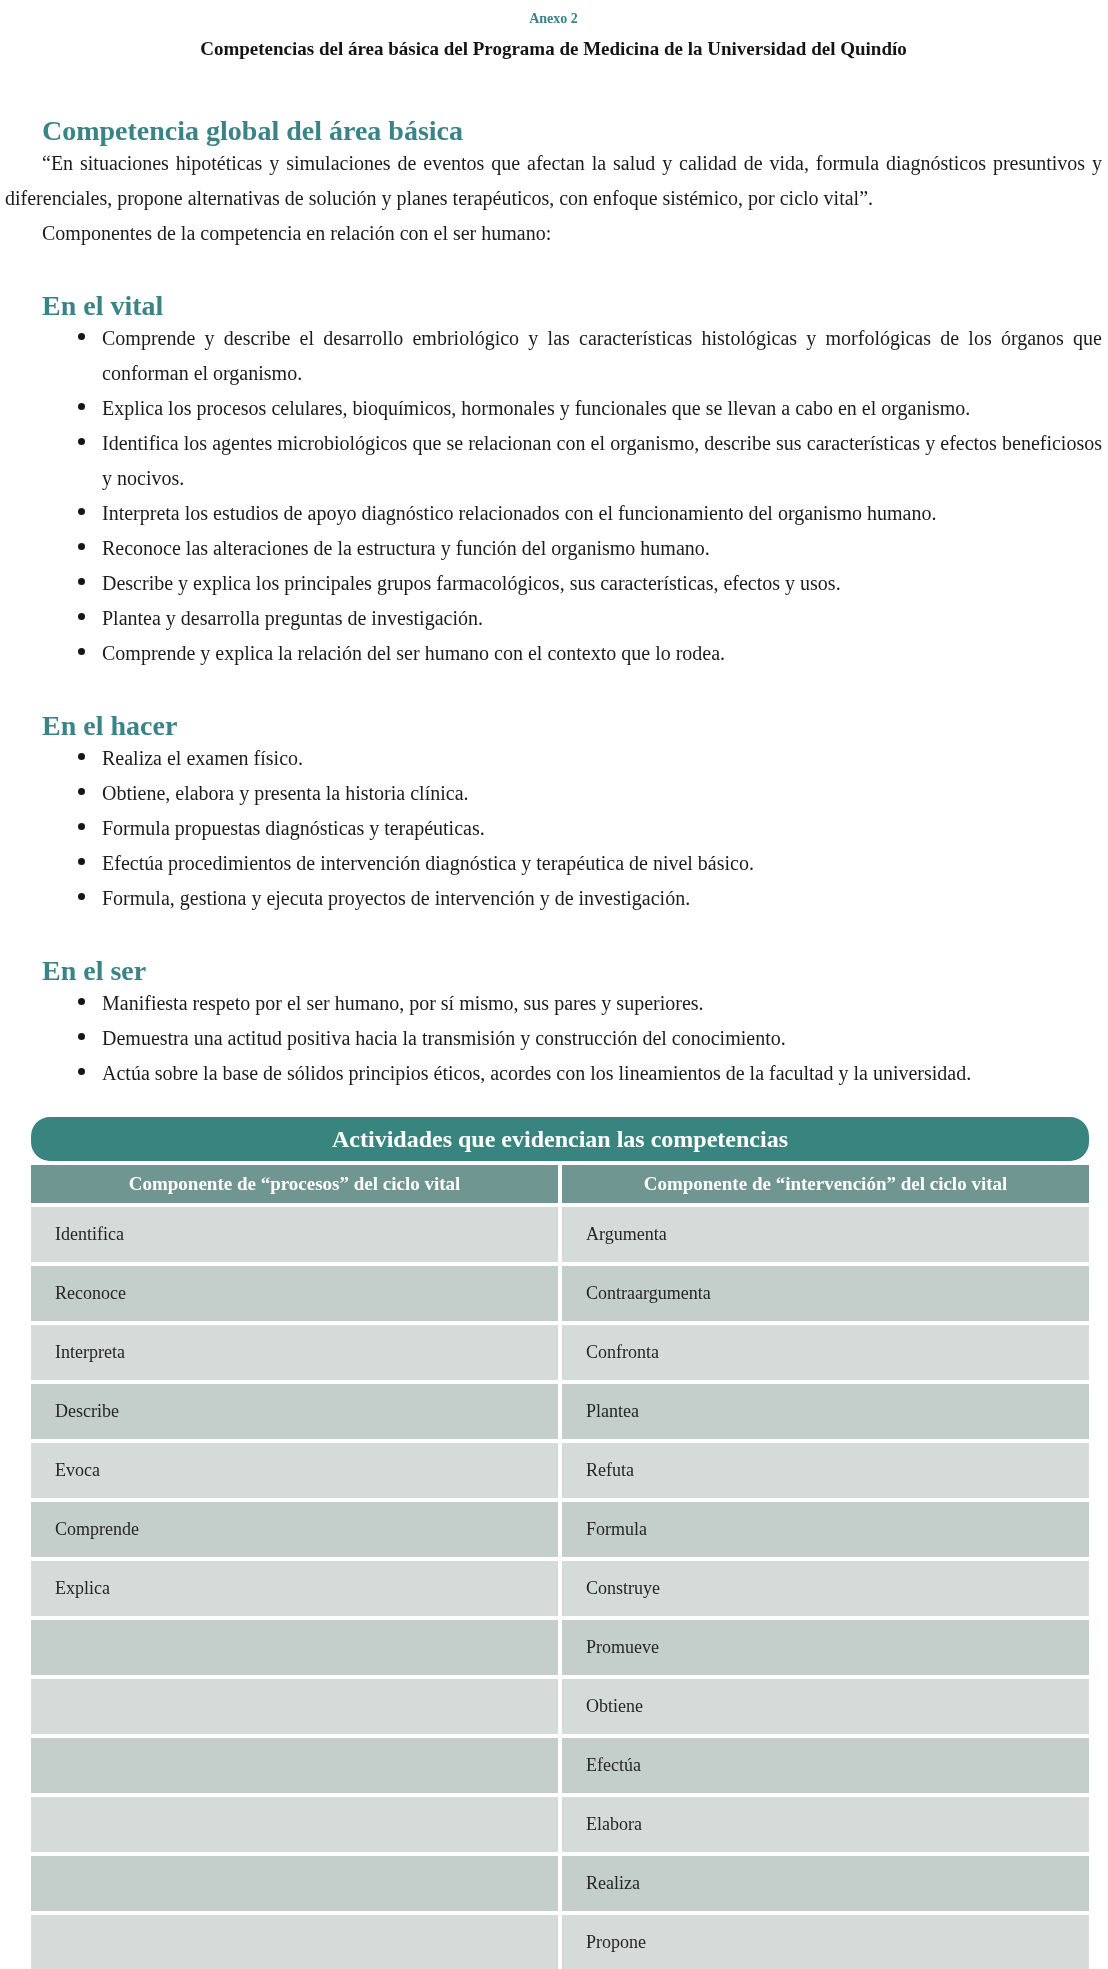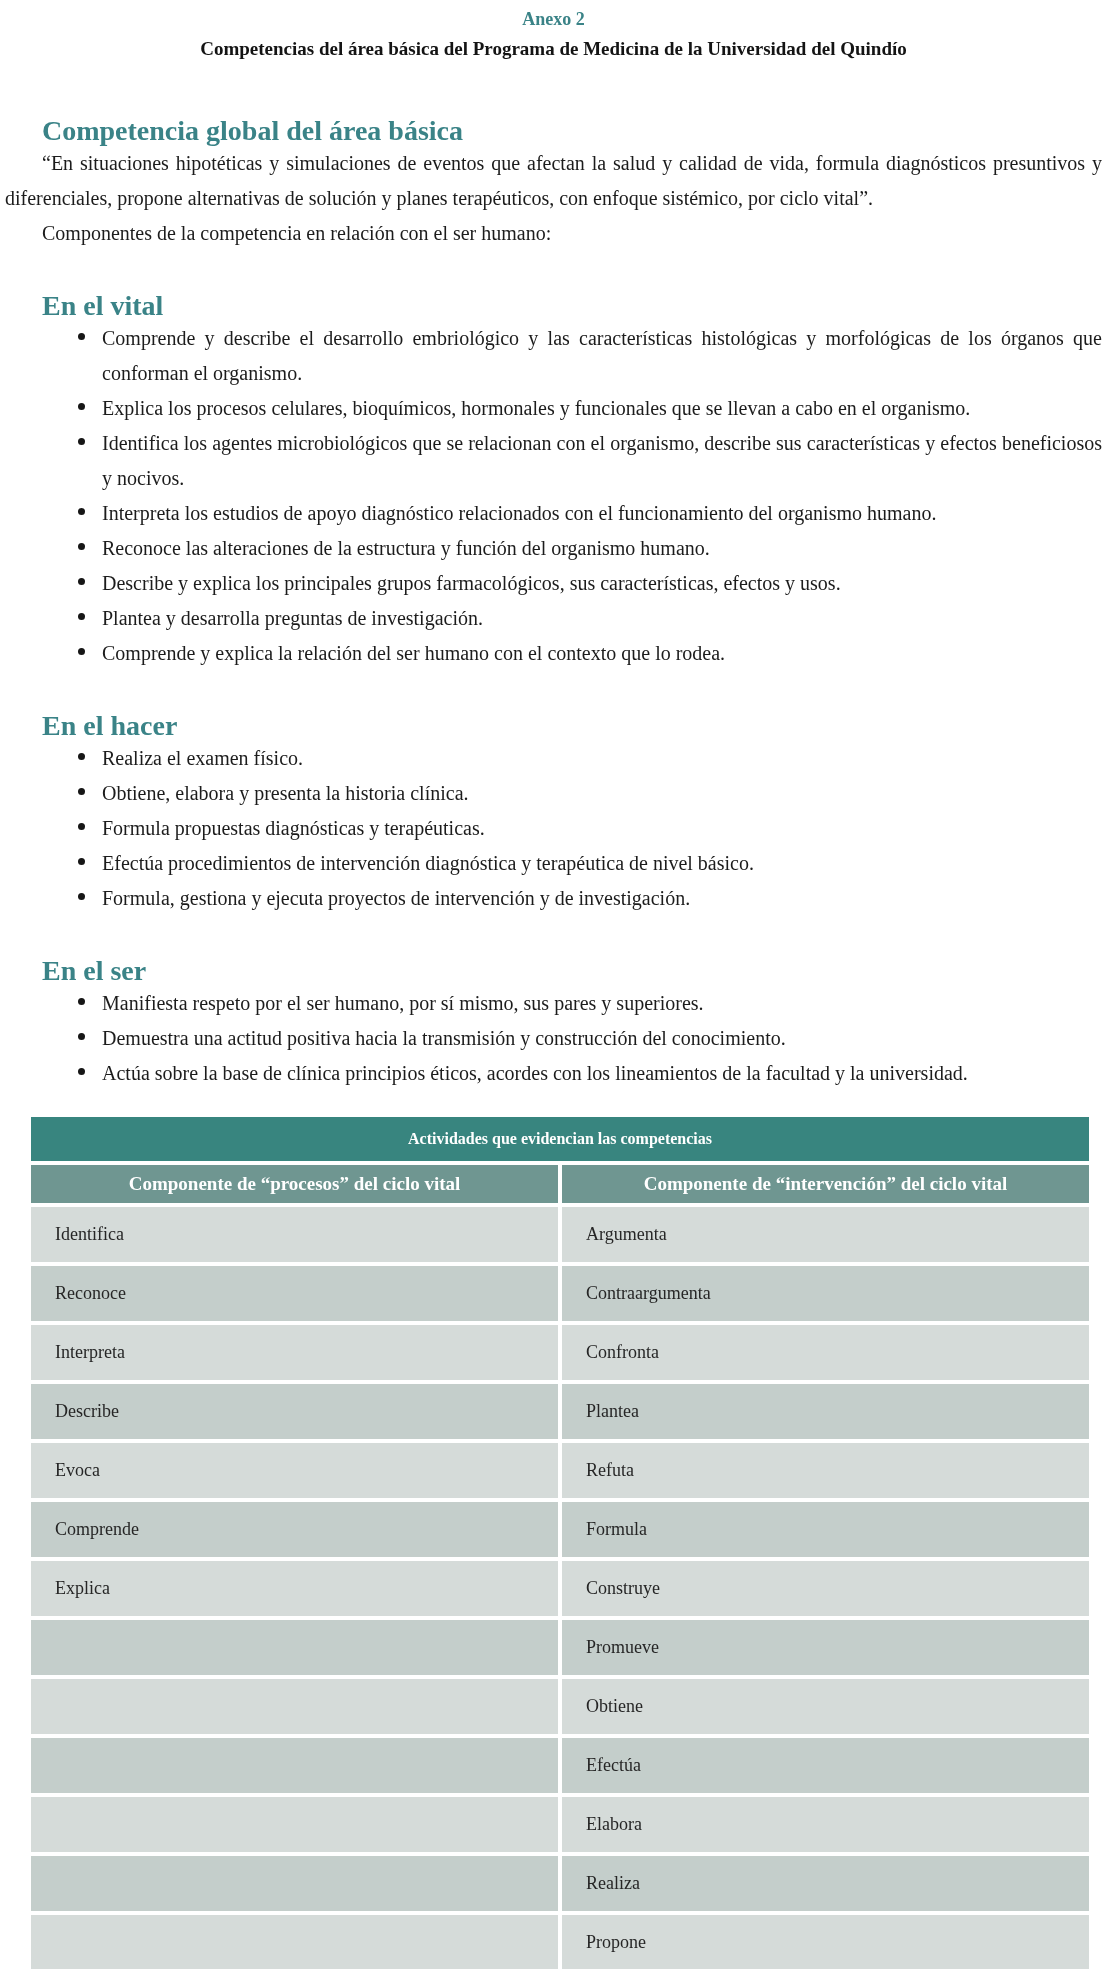--- a/index.html
+++ b/index.html
@@ -16,21 +16,21 @@
     min-height:1969px;
     box-sizing:border-box;
     font-family:"Liberation Serif","DejaVu Serif",serif;
     color:var(--ink);
     padding:6px 6px 24px 5px;
   }
   .centered-head{text-align:center;}
   .annex-label{
     color:var(--teal-accent);
     font-weight:bold;
-    font-size:18px;
+    font-size:14px;
     line-height:26px;
   }
   .doc-title{
     font-weight:bold;
     font-size:19px;
     line-height:26px;
     color:#141414;
     margin:4px 0 0 0;
   }
   h2.section-heading{
@@ -73,25 +73,26 @@
   table.activities-table{
     border-collapse:separate;
     border-spacing:4px;
     table-layout:fixed;
     width:1066px;
     margin:22px 0 0 22px;
   }
   table.activities-table th.table-title-cell{
     background:var(--table-header);
     color:#ffffff;
-    font-size:16px;
+    font-size:24px;
     font-weight:bold;
     height:42px;
     text-align:center;
     vertical-align:middle;
+    border-radius:19px;
   }
   table.activities-table th.col-header-cell{
     background:var(--table-subheader);
     color:#ffffff;
     font-size:19px;
     font-weight:bold;
     height:36px;
     text-align:center;
     vertical-align:middle;
   }
@@ -146,21 +147,21 @@
         <li>Efectúa procedimientos de intervención diagnóstica y terapéutica de nivel básico.</li>
         <li>Formula, gestiona y ejecuta proyectos de intervención y de investigación.</li>
       </ul>
   </section>
 
   <section>
     <h2 class="section-heading">En el ser</h2>
     <ul class="bullet-list">
         <li>Manifiesta respeto por el ser humano, por sí mismo, sus pares y superiores.</li>
         <li>Demuestra una actitud positiva hacia la transmisión y construcción del conocimiento.</li>
-        <li>Actúa sobre la base de clínica principios éticos, acordes con los lineamientos de la facultad y la universidad.</li>
+        <li>Actúa sobre la base de sólidos principios éticos, acordes con los lineamientos de la facultad y la universidad.</li>
       </ul>
   </section>
 
   <table class="activities-table">
     <thead>
       <tr>
         <th class="table-title-cell" colspan="2">Actividades que evidencian las competencias</th>
       </tr>
       <tr>
         <th class="col-header-cell">Componente de “procesos” del ciclo vital</th>

